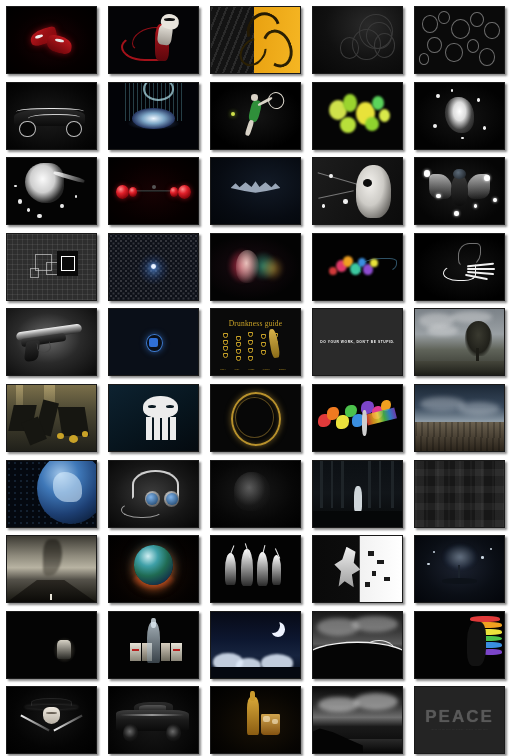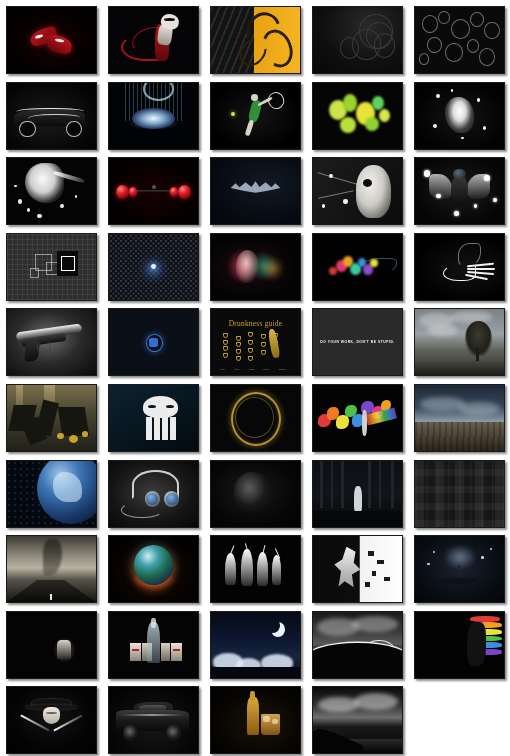--- a/index.html
+++ b/index.html
@@ -911,14 +911,22 @@
   <div class="cell" style="left:306px;top:680.4px">
     <div class="thumb">
       <div class="art a-cliff">
         <div class="cl" style="left:6%;top:14%;width:46%;height:24%"></div>
         <div class="cl" style="left:46%;top:8%;width:50%;height:26%"></div>
         <div class="wtr"></div>
           <div class="rk"></div>
       </div>
     </div>
   </div>
+  <div class="cell" style="left:408px;top:680.4px">
+    <div class="thumb">
+      <div class="art a-peace">
+        <div class="t">PEACE</div>
+        <div class="sub">there is no way to peace, peace is the way</div>
+      </div>
+    </div>
+  </div>
 
 </div>
 
 </body></html>

